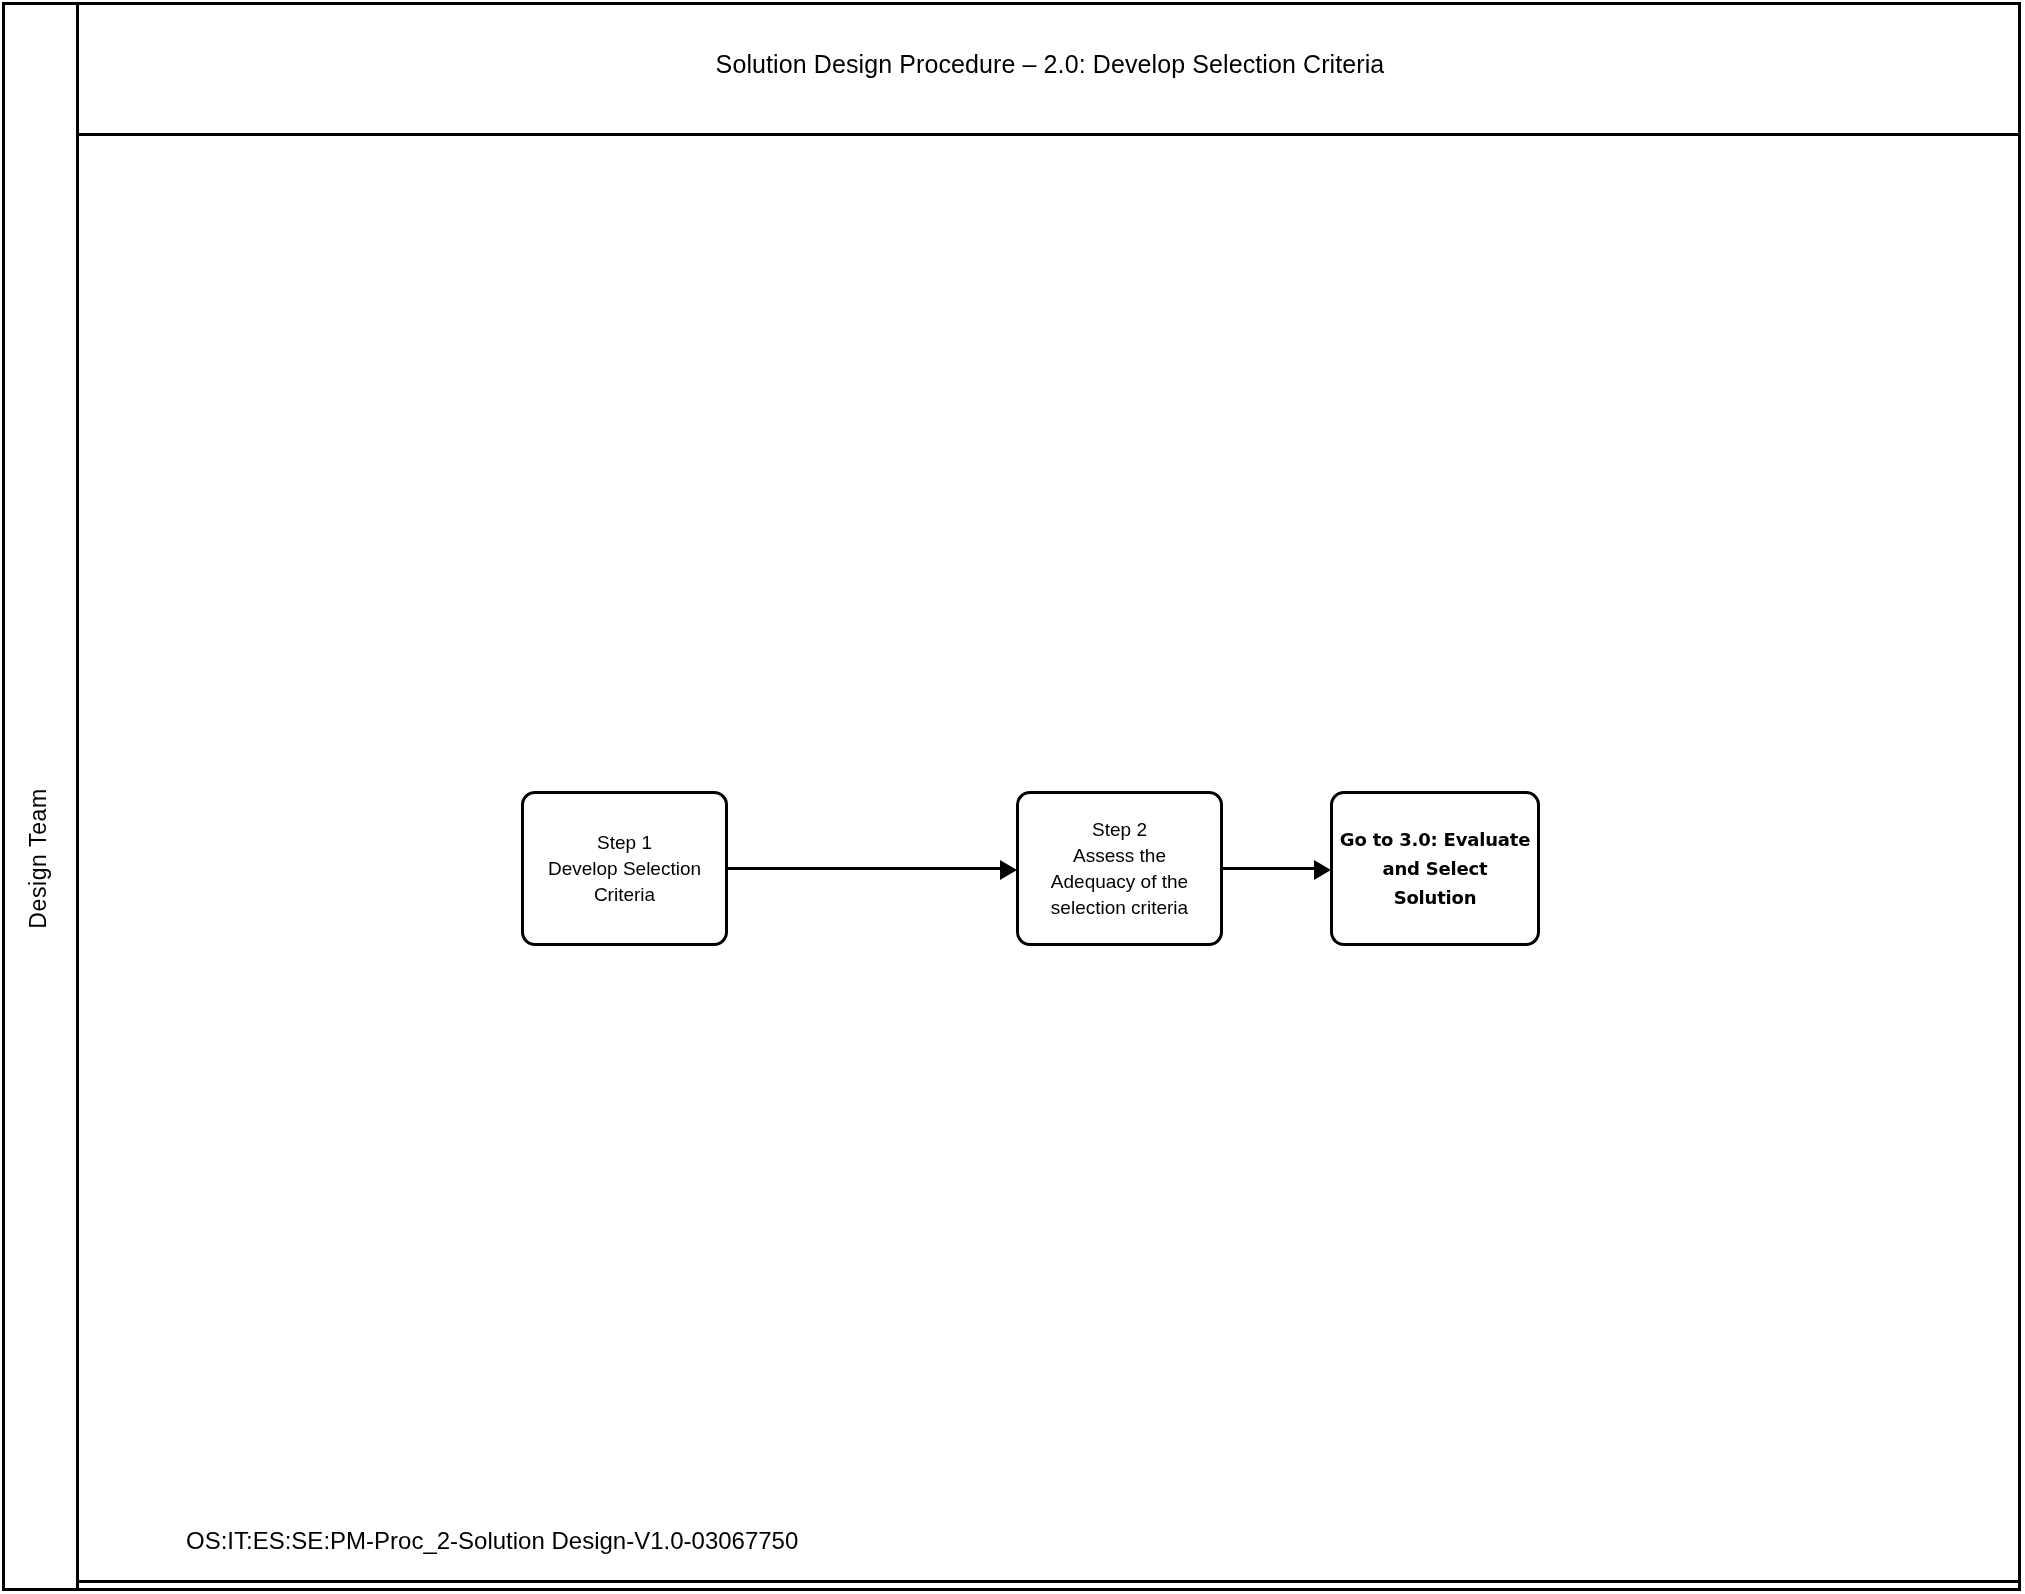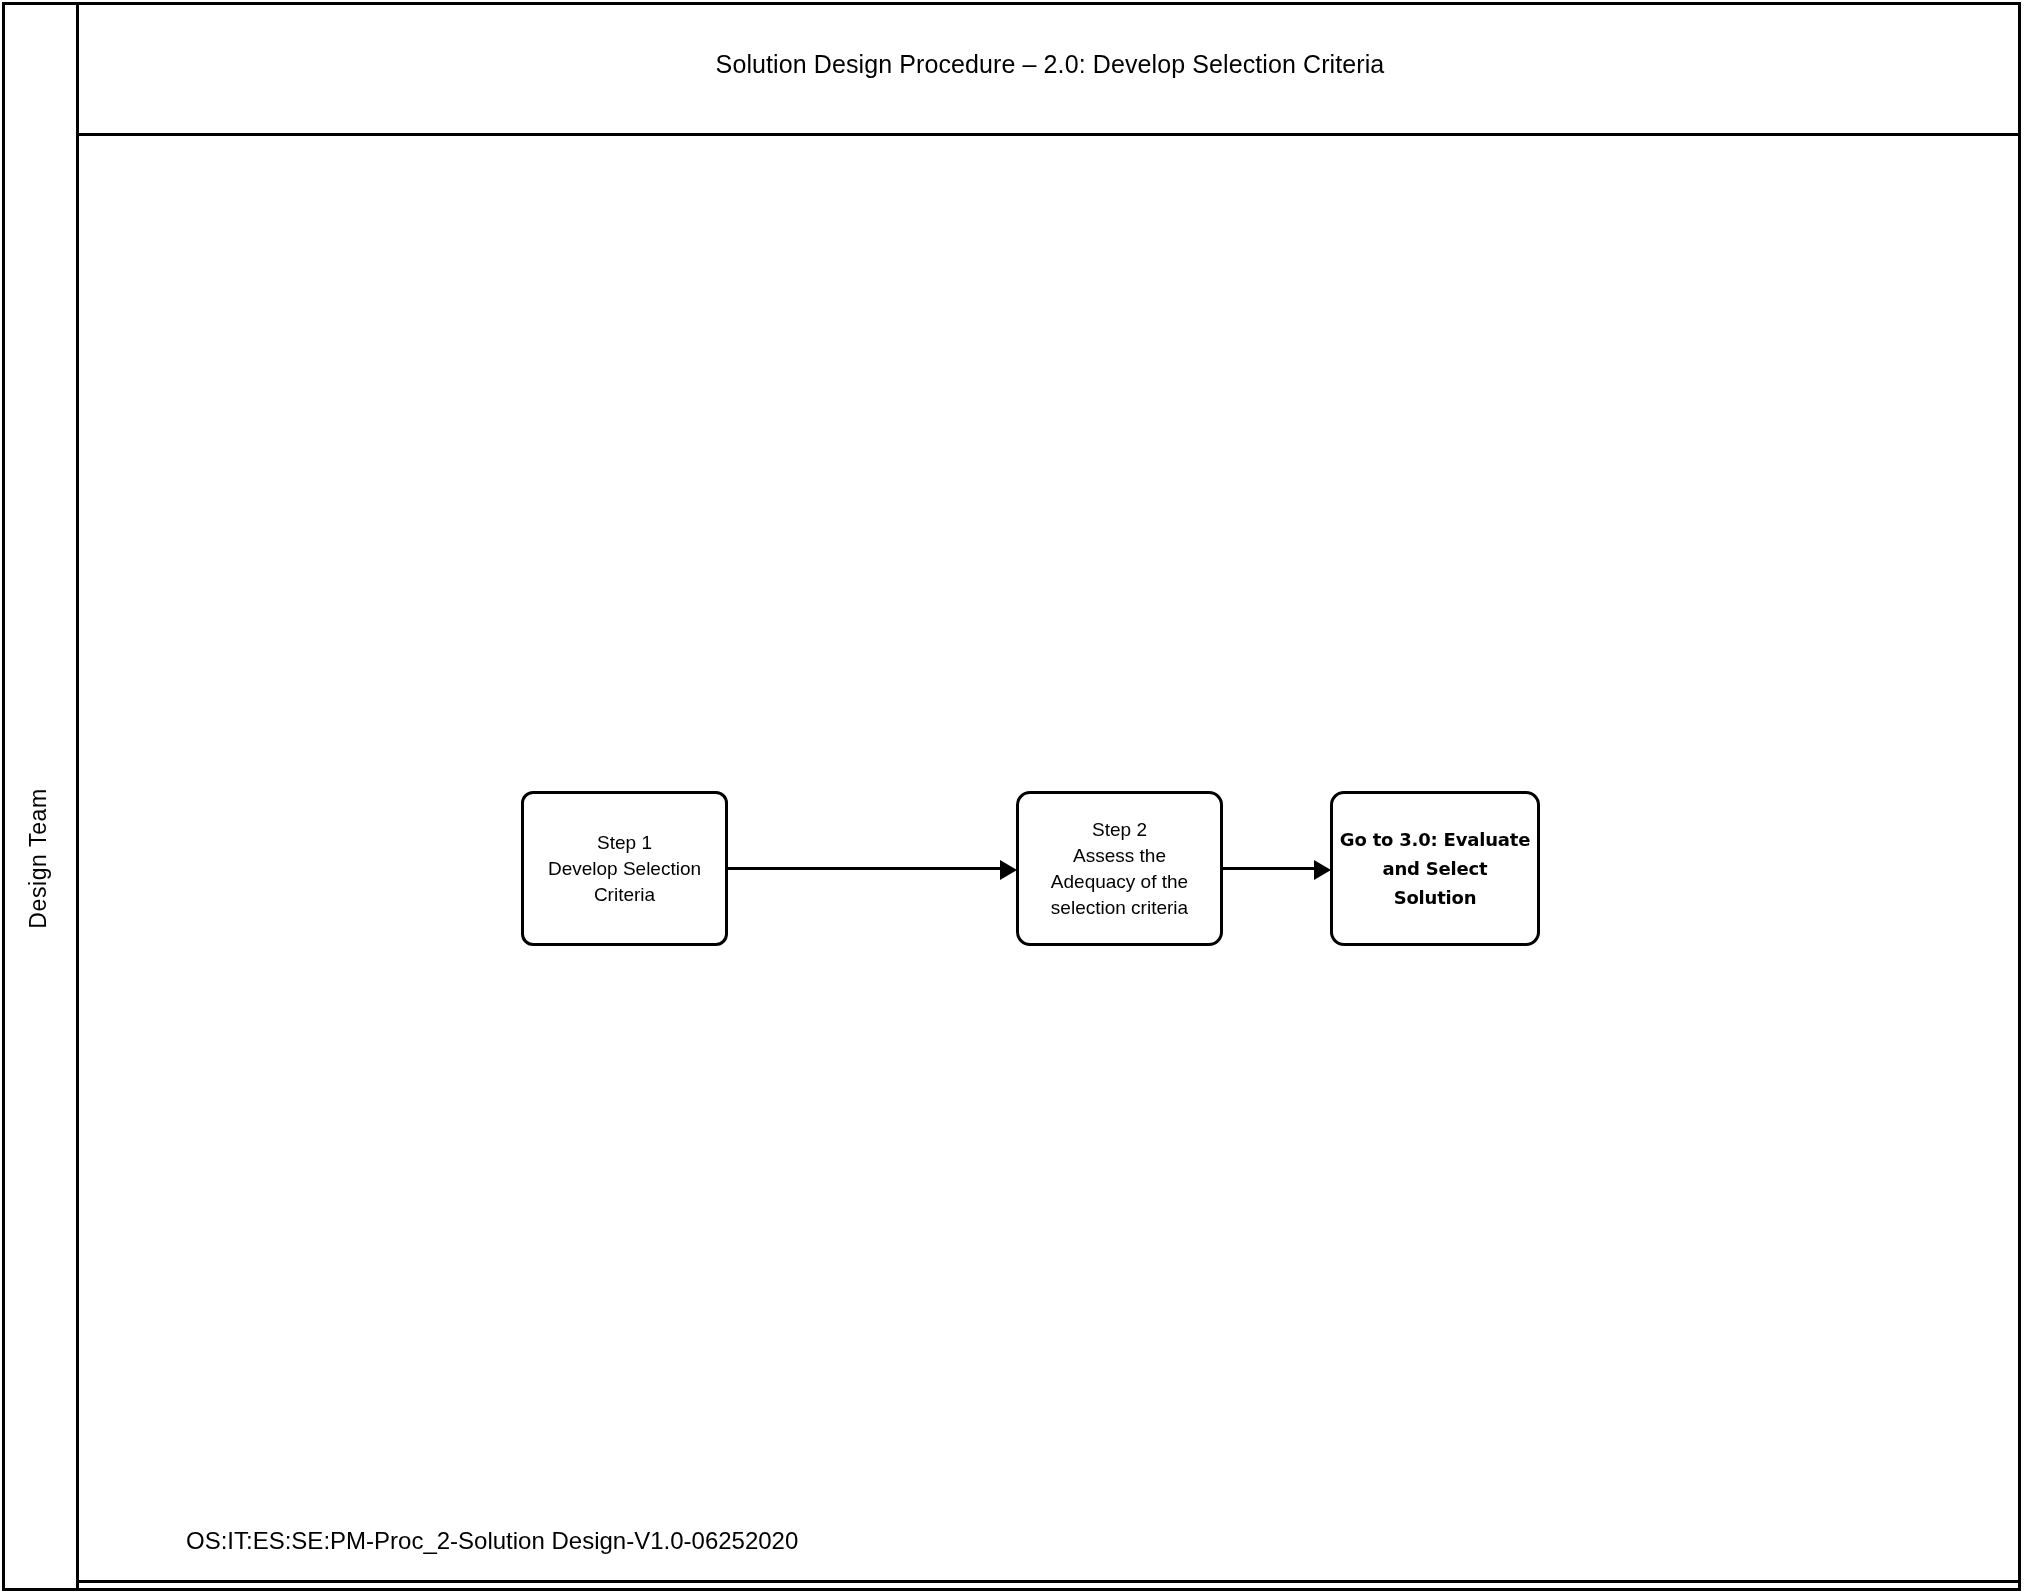--- a/index.html
+++ b/index.html
@@ -123,21 +123,20 @@
     line-height: 26px;
     font-size: 19px;
     padding: 0 6px;
   }
 
   .node-step1 {
     left: 442px;
     top: 655px;
     width: 207px;
     height: 155px;
-    border-radius: 12px;
   }
   .node-step2 {
     left: 651px;
     top: 655px;
     width: 207px;
     height: 155px;
   }
   .node-goto3 {
     left: 1251px;
     top: 655px;
@@ -217,15 +216,15 @@
 
     <div class="connector conn-2"></div>
     <div class="arrowhead arrow-2"></div>
 
     <div class="node node-goto3">
       <span class="node-text">Go to 3.0: Evaluate<br>and Select Solution</span>
     </div>
 
   </div>
 
-  <div class="footer">OS:IT:ES:SE:PM-Proc_2-Solution Design-V1.0-06252020</div>
+  <div class="footer">OS:IT:ES:SE:PM-Proc_2-Solution Design-V1.0-03067750</div>
 
 </div>
 
 </body></html>

